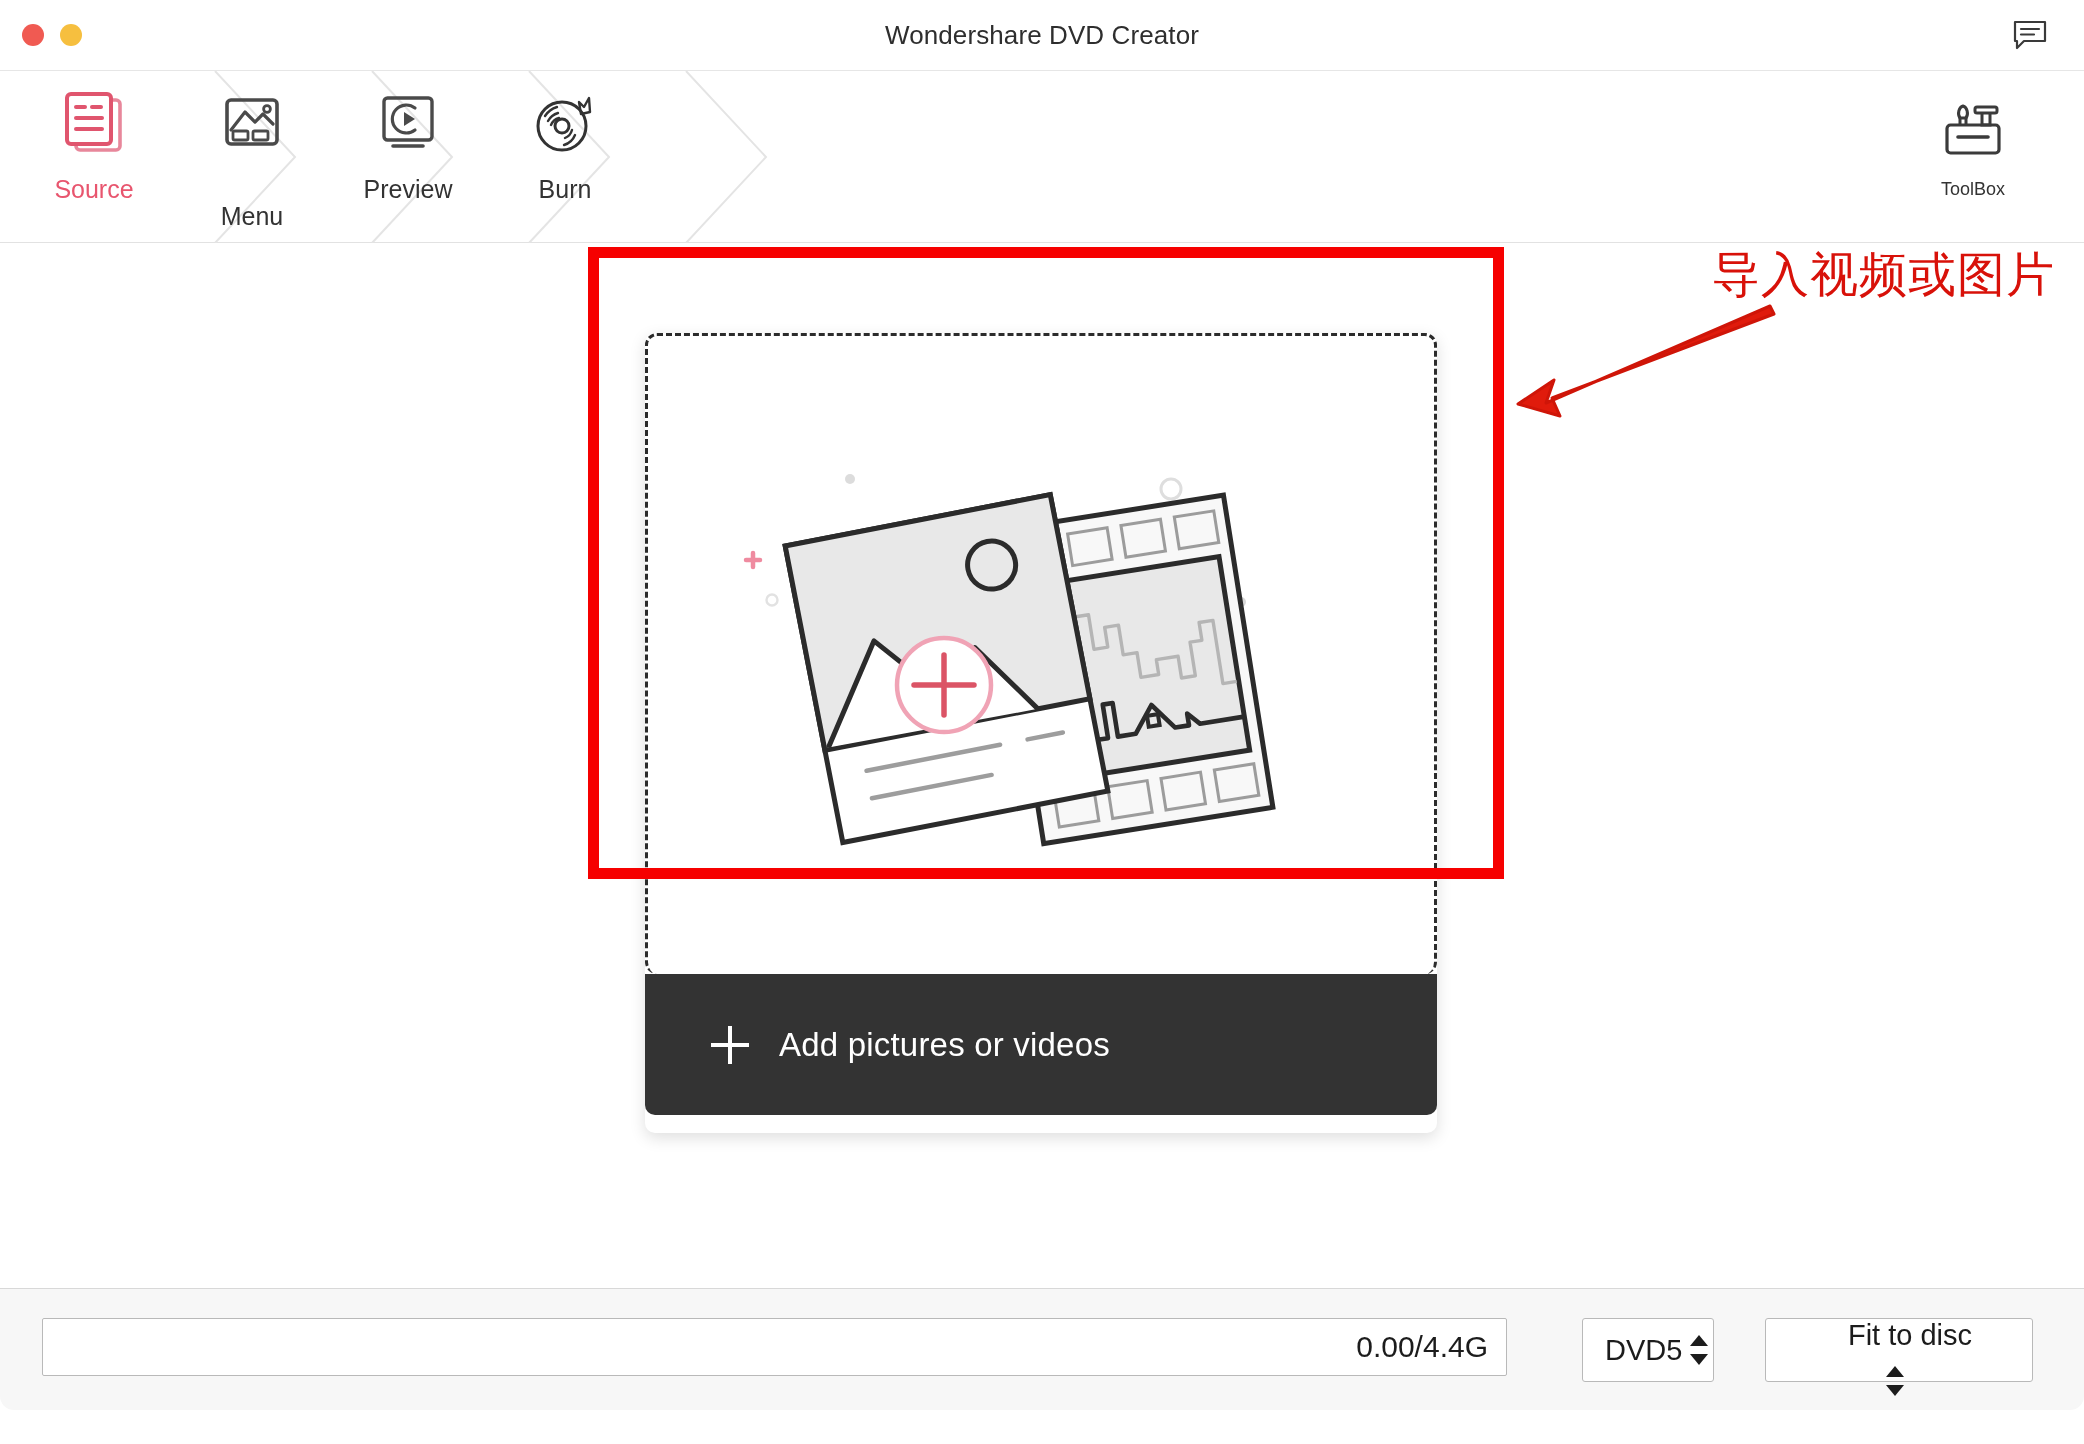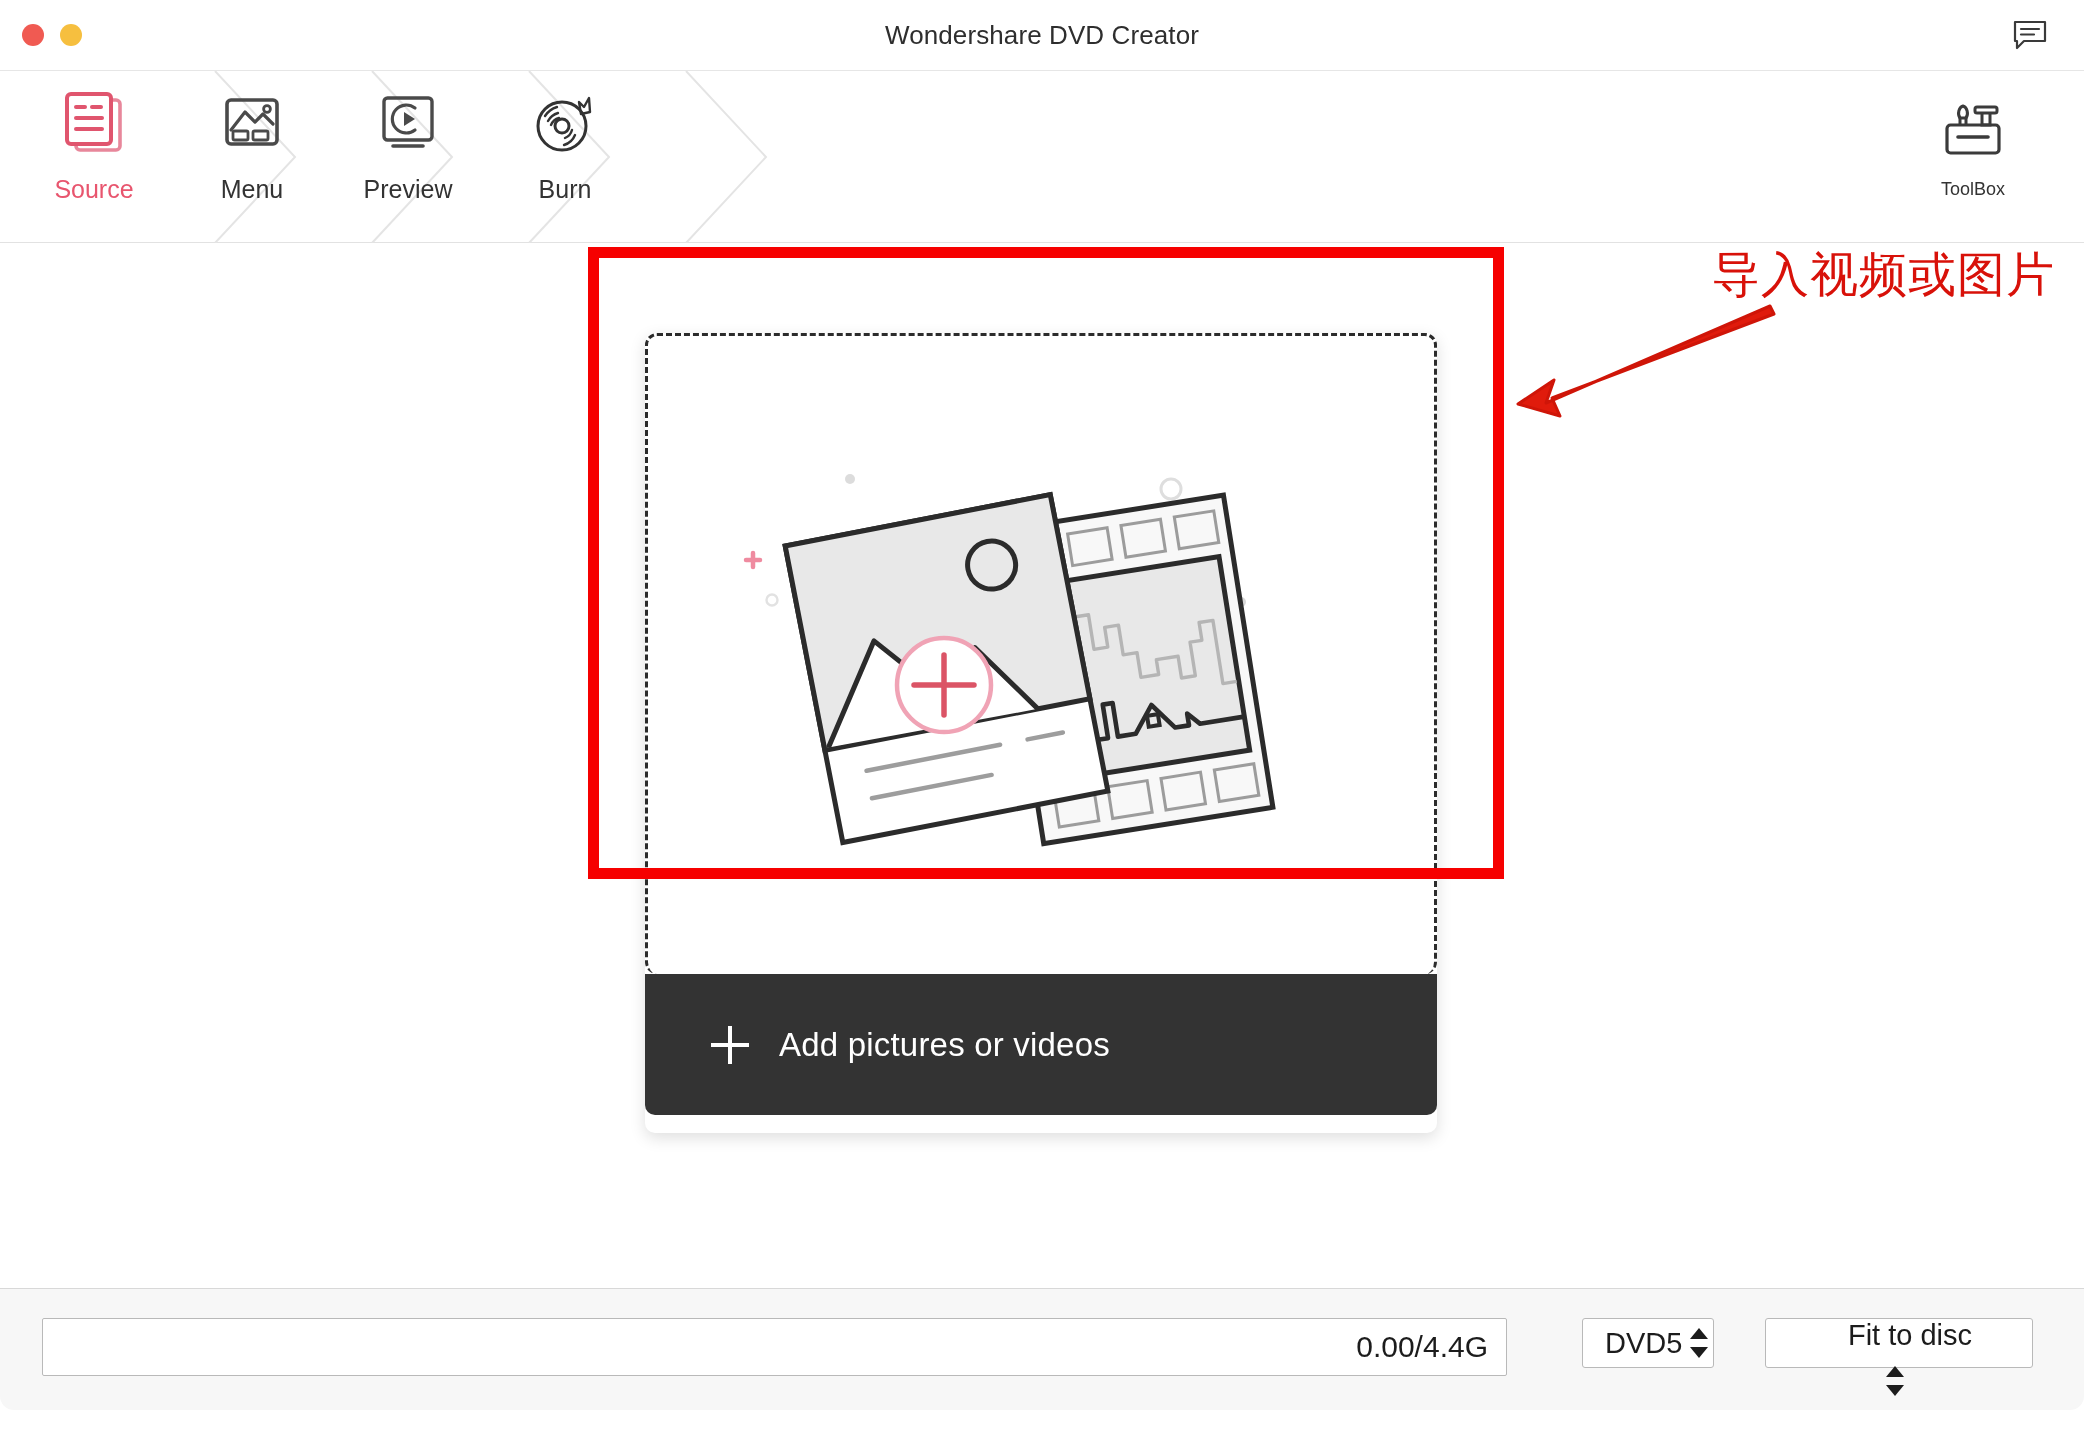--- a/index.html
+++ b/index.html
@@ -106,21 +106,21 @@
     margin-top: 4px;
   }
   .step .lbl {
     margin-top: 14px;
     font-size: 25px;
     color: #333333;
   }
   .step.active .lbl { color: #e8556e; }
 
   #step-source  { left: -11px; }
-  #step-menu    { left: 147px; }
+  #step-menu    { left: 147px; justify-content: space-between; }
   #step-preview { left: 303px; }
   #step-burn    { left: 460px; }
 
   #toolbox-btn {
     position: absolute;
     right: 36px;
     top: 14px;
     width: 150px;
     height: 146px;
     display: flex;
@@ -274,21 +274,21 @@
     justify-content: flex-end;
     padding-right: 18px;
   }
   #capacity-value {
     font-size: 30px;
     color: #1c1c1c;
   }
   .mac-select {
     position: absolute;
     top: 29px;
-    height: 50px;
+    height: 64px;
     background: #ffffff;
     border: 1px solid #b9b9b9;
     border-radius: 3px;
     box-sizing: border-box;
     display: flex;
     align-items: center;
     cursor: pointer;
   }
   .mac-select .sel-label {
     font-size: 29px;

